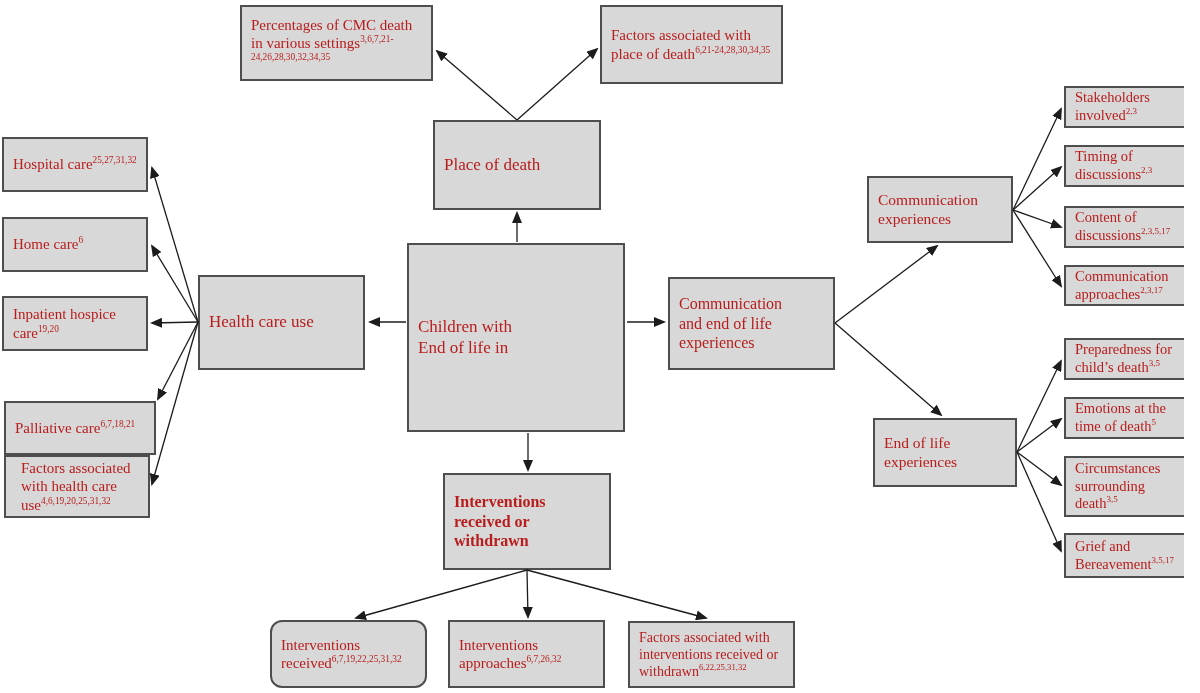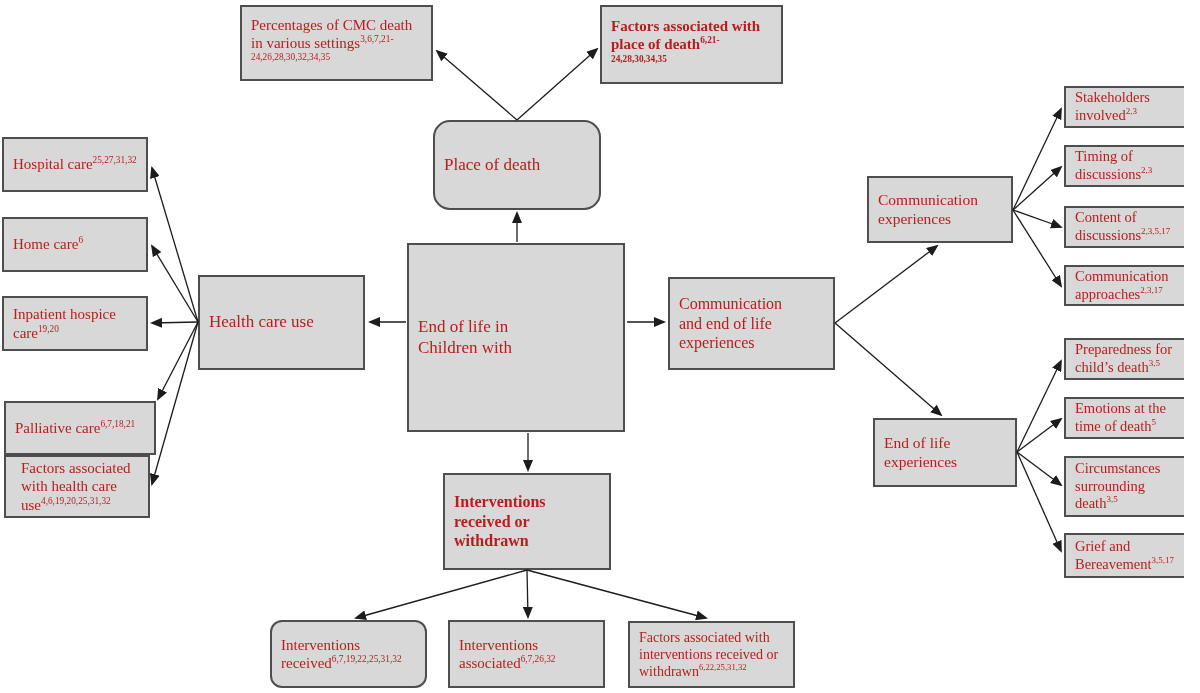--- a/index.html
+++ b/index.html
@@ -35,30 +35,30 @@
   }
 </style>
 </head>
 <body>
 
 <div id="stage">
   <div id="nodes">
       <div class="node" style="left: 240px; top: 5px; width: 193px; height: 76px; font-size: 15px; background: rgb(216, 216, 216); border-color: rgb(78, 78, 78);">
         <div class="node-text"><span>Percentages of CMC death in various settings</span><sup>3,6,7,21-24,26,28,30,32,34,35</sup></div>
       </div>
-      <div class="node" style="left: 600px; top: 5px; width: 183px; height: 79px; font-size: 15px; background: rgb(216, 216, 216); border-color: rgb(78, 78, 78); font-weight: bold;">
+      <div class="node" style="left: 600px; top: 5px; width: 183px; height: 79px; font-size: 15px; background: rgb(216, 216, 216); border-color: rgb(78, 78, 78);">
         <div class="node-text"><span>Factors associated with place of death</span><sup>6,21-24,28,30,34,35</sup></div>
       </div>
-      <div class="node" style="left: 433px; top: 120px; width: 168px; height: 90px; font-size: 17px; background: rgb(216, 216, 216); border-color: rgb(78, 78, 78); border-radius: 17px;">
+      <div class="node" style="left: 433px; top: 120px; width: 168px; height: 90px; font-size: 17px; background: rgb(216, 216, 216); border-color: rgb(78, 78, 78);">
         <div class="node-text"><span>Place of death</span></div>
       </div>
       <div class="node" style="left: 407px; top: 243px; width: 218px; height: 189px; font-size: 17px; background: rgb(216, 216, 216); border-color: rgb(78, 78, 78);">
         <div class="node-text">
+          <div>Children with</div>
           <div>End of life in</div>
-          <div>Children with</div>
         </div>
       </div>
       <div class="node" style="left: 2px; top: 137px; width: 146px; height: 55px; font-size: 15px; background: rgb(216, 216, 216); border-color: rgb(78, 78, 78);">
         <div class="node-text"><span>Hospital care</span><sup>25,27,31,32</sup></div>
       </div>
       <div class="node" style="left: 2px; top: 217px; width: 146px; height: 55px; font-size: 15px; background: rgb(216, 216, 216); border-color: rgb(78, 78, 78);">
         <div class="node-text"><span>Home care</span><sup>6</sup></div>
       </div>
       <div class="node" style="left: 2px; top: 296px; width: 146px; height: 55px; font-size: 15px; background: rgb(216, 216, 216); border-color: rgb(78, 78, 78);">
         <div class="node-text"><span>Inpatient hospice care</span><sup>19,20</sup></div>
@@ -119,21 +119,21 @@
         <div class="node-text">
           <div>Interventions</div>
           <div>received or</div>
           <div>withdrawn</div>
         </div>
       </div>
       <div class="node" style="left: 270px; top: 620px; width: 157px; height: 68px; font-size: 15px; background: rgb(216, 216, 216); border-color: rgb(78, 78, 78); border-radius: 12px;">
         <div class="node-text"><span>Interventions received</span><sup>6,7,19,22,25,31,32</sup></div>
       </div>
       <div class="node" style="left: 448px; top: 620px; width: 157px; height: 68px; font-size: 15px; background: rgb(216, 216, 216); border-color: rgb(78, 78, 78);">
-        <div class="node-text"><span>Interventions associated</span><sup>6,7,26,32</sup></div>
+        <div class="node-text"><span>Interventions approaches</span><sup>6,7,26,32</sup></div>
       </div>
       <div class="node" style="left: 628px; top: 621px; width: 167px; height: 67px; font-size: 14px; background: rgb(216, 216, 216); border-color: rgb(78, 78, 78); align-items: center;">
         <div class="node-text"><span>Factors associated with interventions received or withdrawn</span><sup>6,22,25,31,32</sup></div>
       </div>
     </div>
   <svg id="edges" viewBox="0 0 1200 693" xmlns="http://www.w3.org/2000/svg">
     <defs>
       <marker id="arrowhead" markerUnits="userSpaceOnUse" markerWidth="12" markerHeight="10" refX="10" refY="5" orient="auto">
         <path d="M0,0 L12,5 L0,10 z" fill="#1c1c1c"></path>
       </marker>

